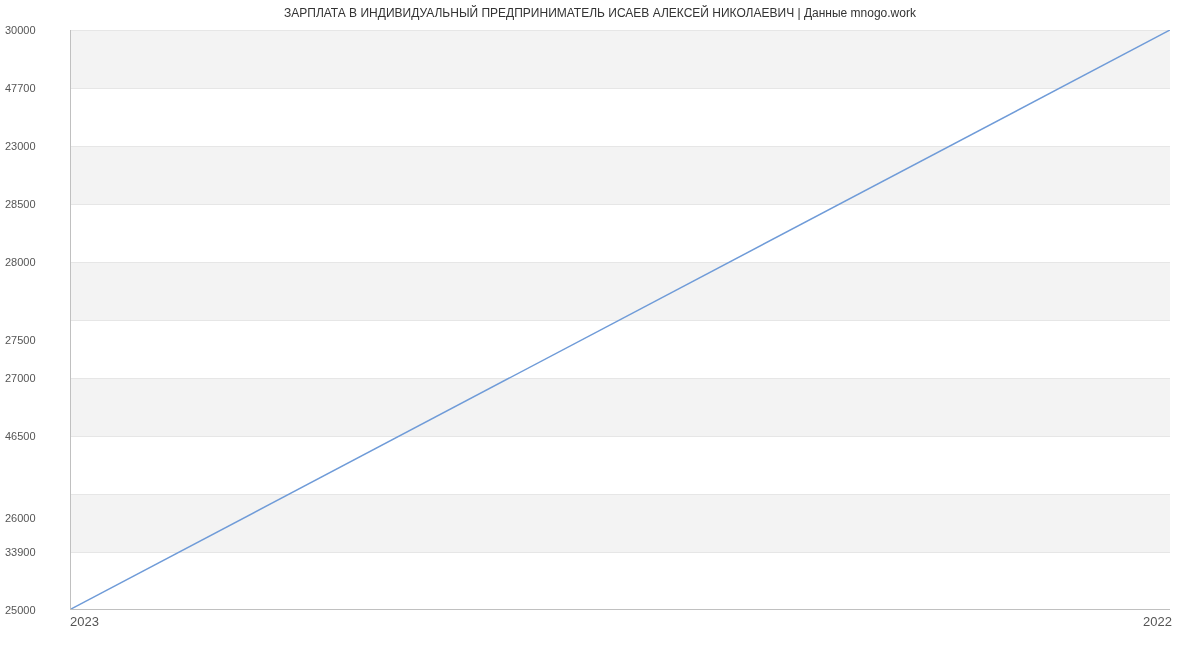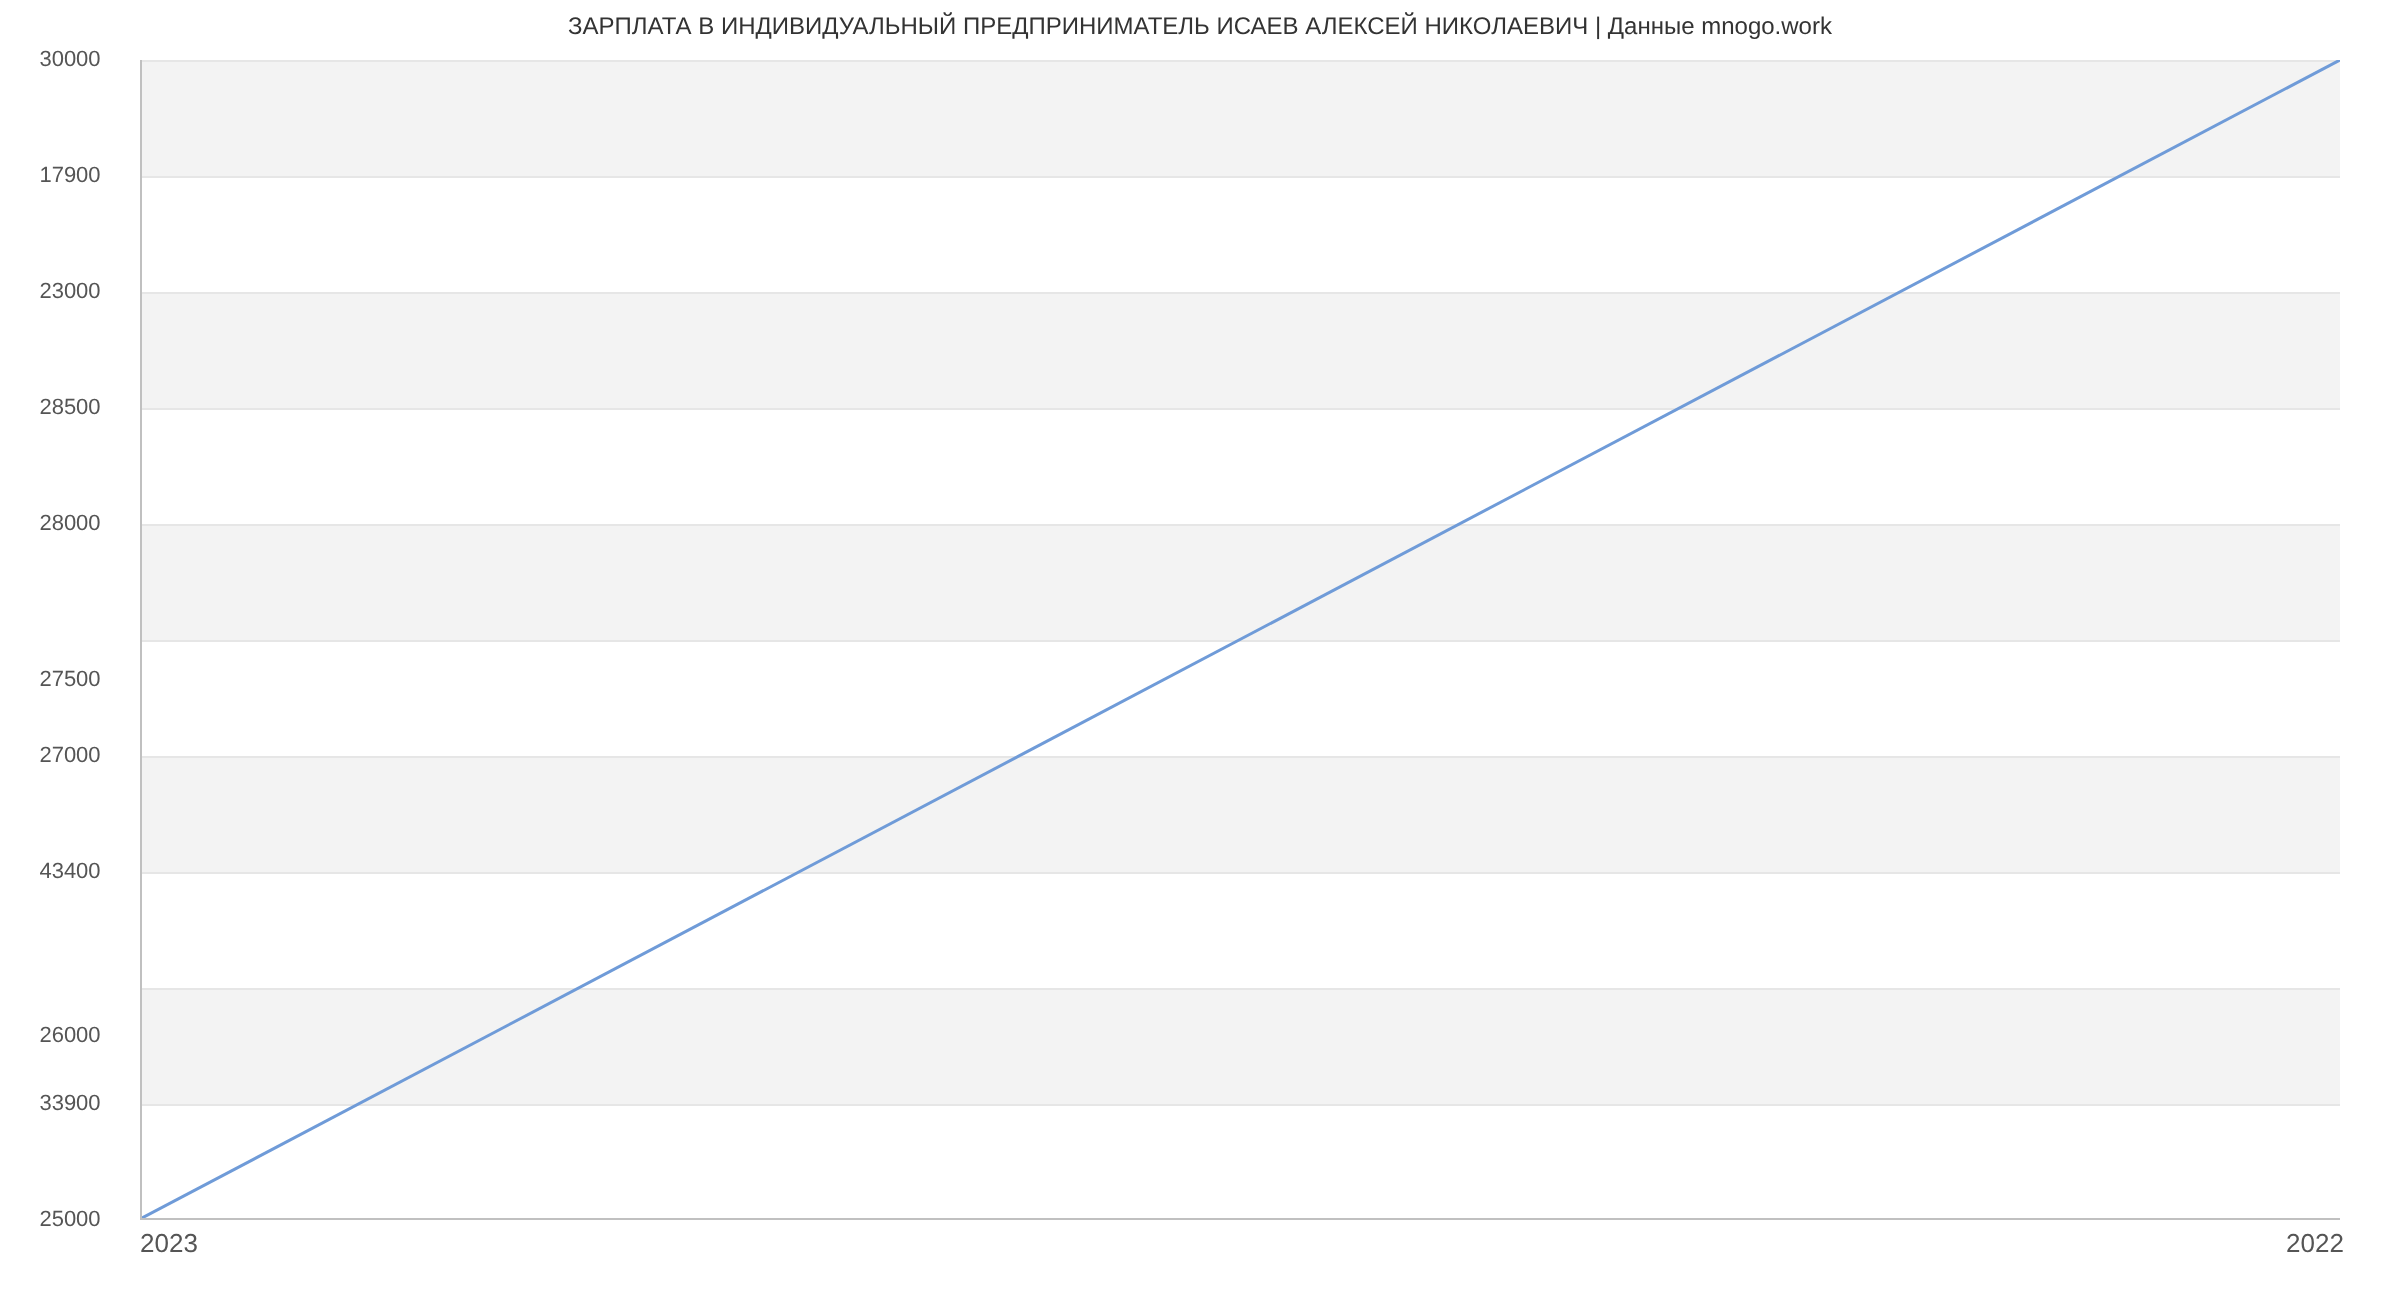--- a/index.html
+++ b/index.html
@@ -46,21 +46,21 @@
   .gridline {
     position: absolute;
     left: 0;
     width: 100%;
     height: 0;
     border-top: 1px solid #e6e6e6;
   }
   .ytick {
     position: absolute;
     right: 1135px;
-    text-align: center;
+    text-align: left;
     width: 60px;
     font-size: 11px;
     color: #555555;
     transform: translateY(-50%);
   }
   .xtick {
     position: absolute;
     top: 614px;
     font-size: 13px;
     color: #555555;
@@ -75,27 +75,27 @@
 </style>
 </head>
 <body>
 
 <div class="chart-wrap">
   <div class="title">ЗАРПЛАТА В ИНДИВИДУАЛЬНЫЙ ПРЕДПРИНИМАТЕЛЬ ИСАЕВ АЛЕКСЕЙ НИКОЛАЕВИЧ | Данные mnogo.work</div>
 
   <div class="ytick" style="top:610px">25000</div>
   <div class="ytick" style="top:552px">33900</div>
   <div class="ytick" style="top:518px">26000</div>
-  <div class="ytick" style="top:436px">43400</div>
+  <div class="ytick" style="top:436px">46500</div>
   <div class="ytick" style="top:378px">27000</div>
   <div class="ytick" style="top:340px">27500</div>
   <div class="ytick" style="top:262px">28000</div>
   <div class="ytick" style="top:204px">28500</div>
   <div class="ytick" style="top:146px">23000</div>
-  <div class="ytick" style="top:88px">17900</div>
+  <div class="ytick" style="top:88px">47700</div>
   <div class="ytick" style="top:30px">30000</div>
 
   <div class="xtick" style="left:70px">2023</div>
   <div class="xtick" style="left:1143px">2022</div>
 
   <div class="plot">
 
     <div class="band" style="top:0px;height:58px"></div>
     <div class="band" style="top:116px;height:58px"></div>
     <div class="band" style="top:232px;height:58px"></div>

